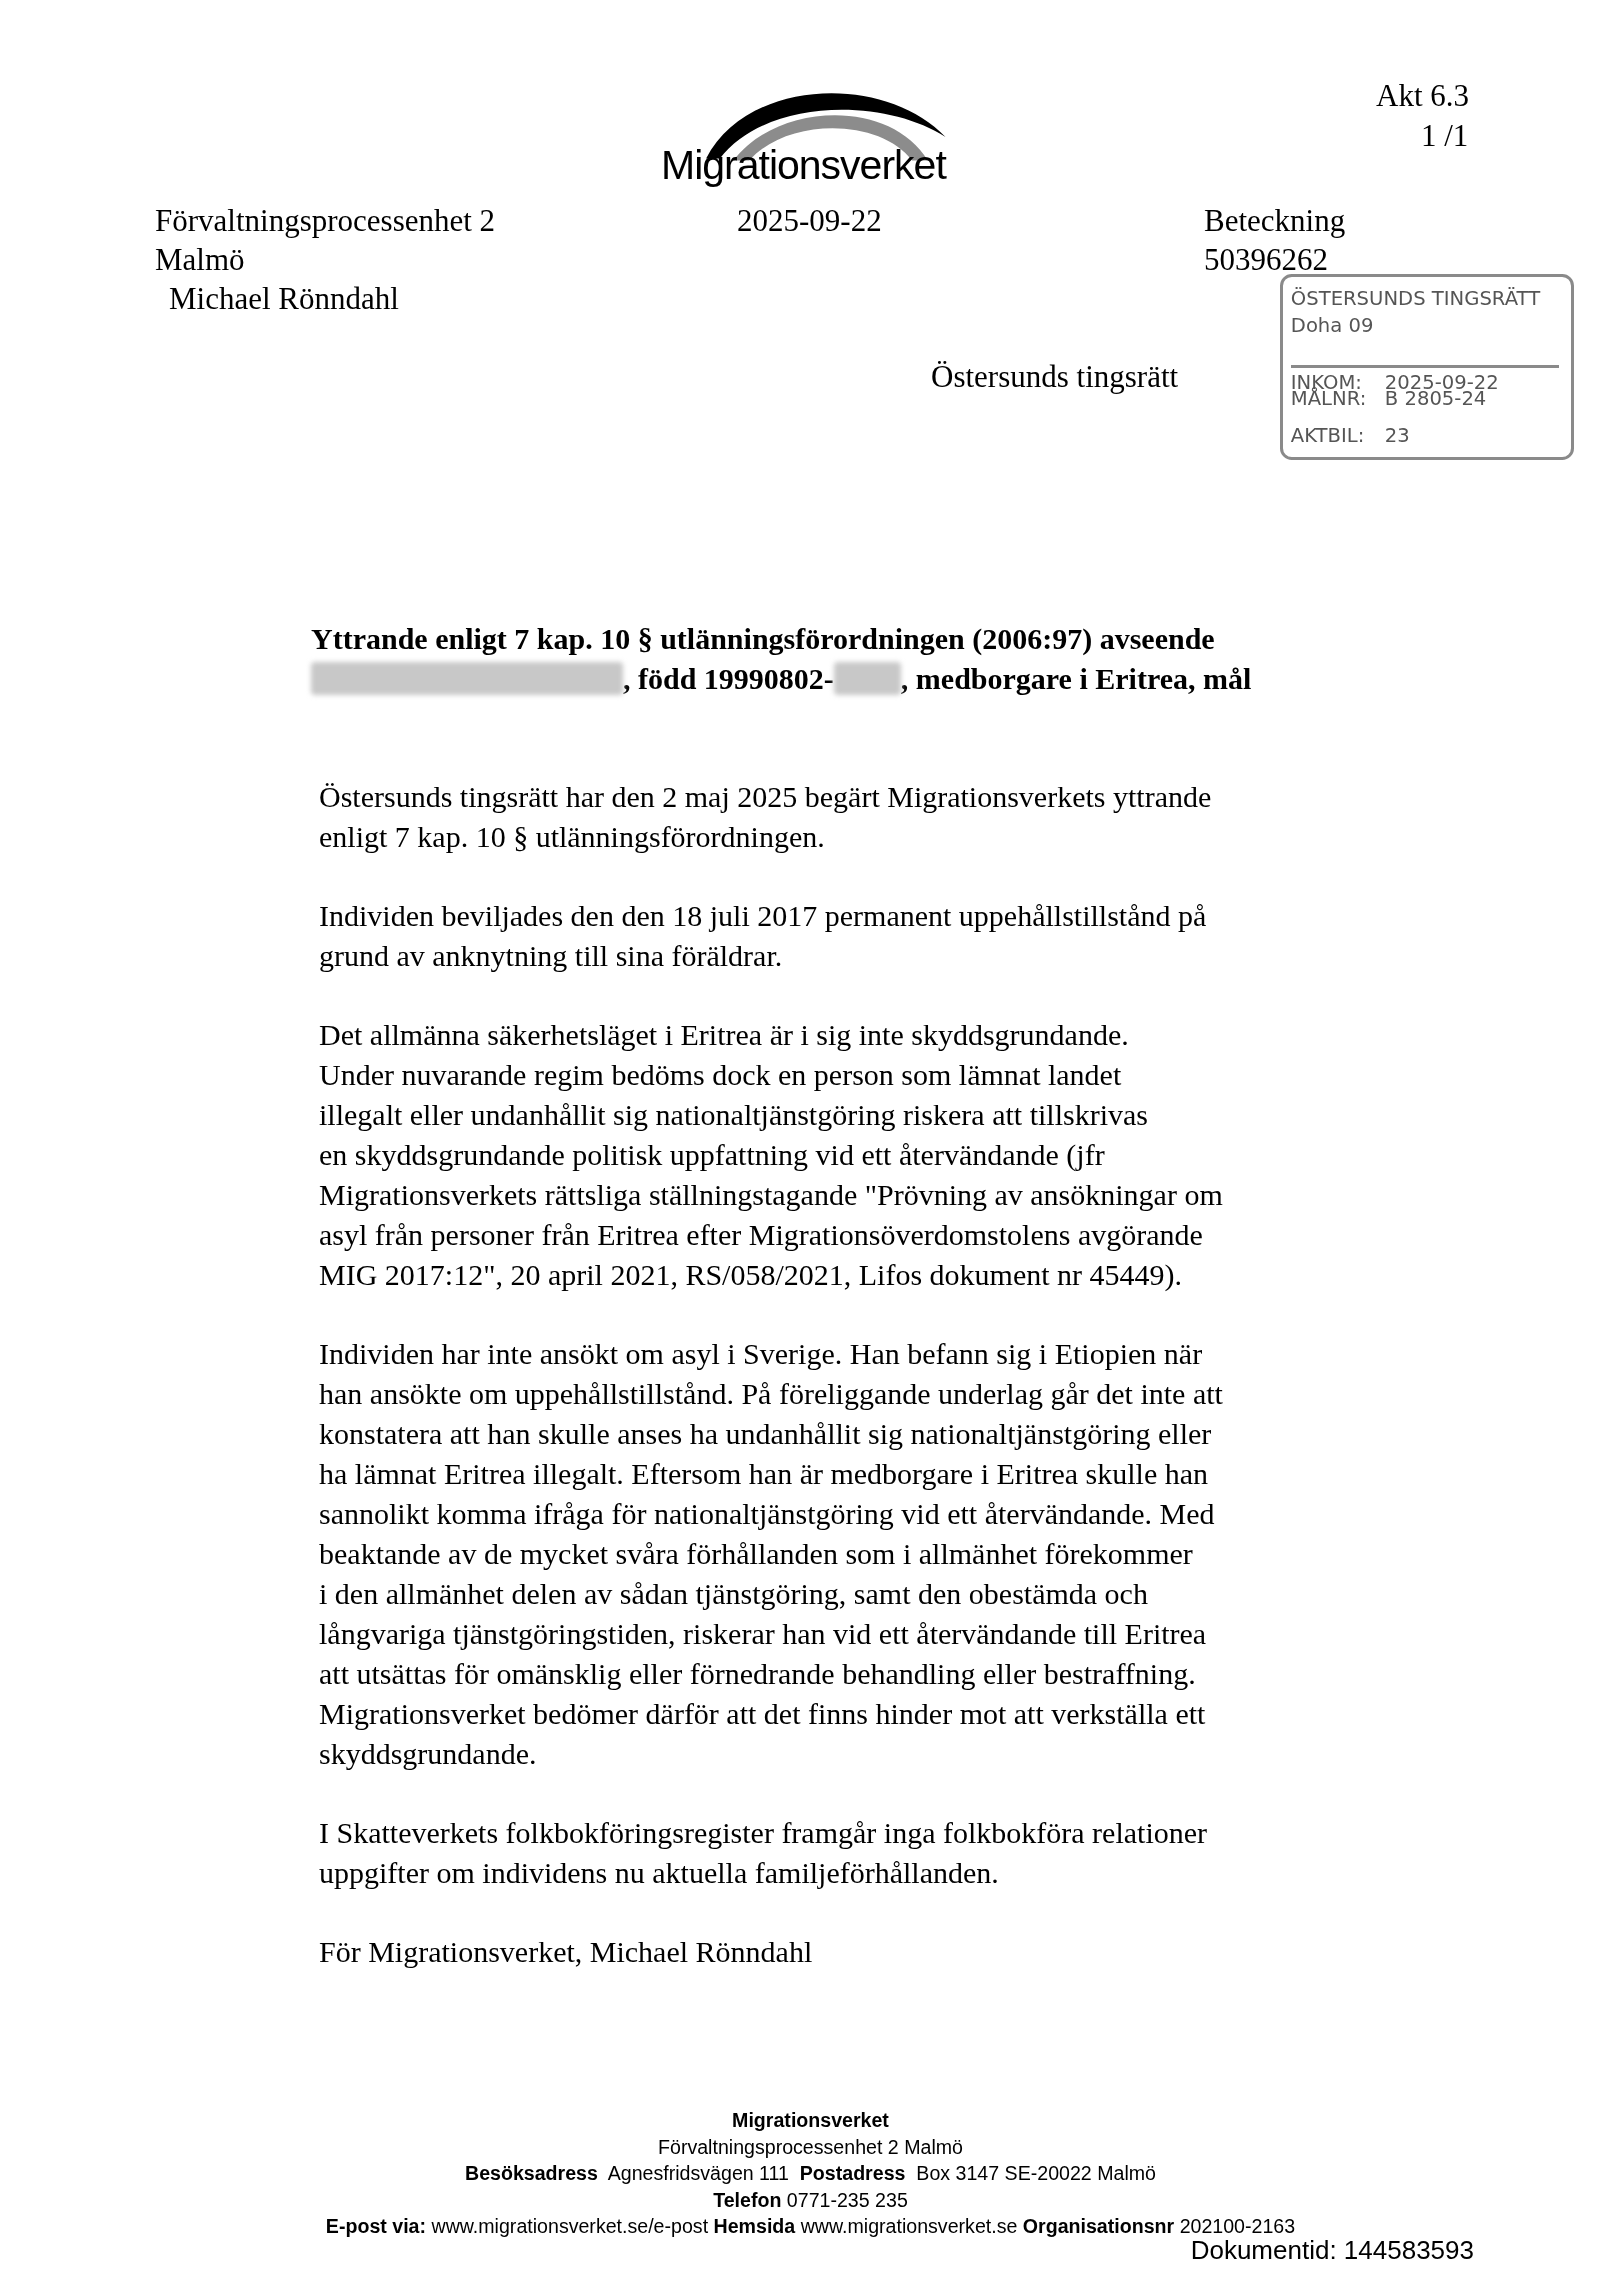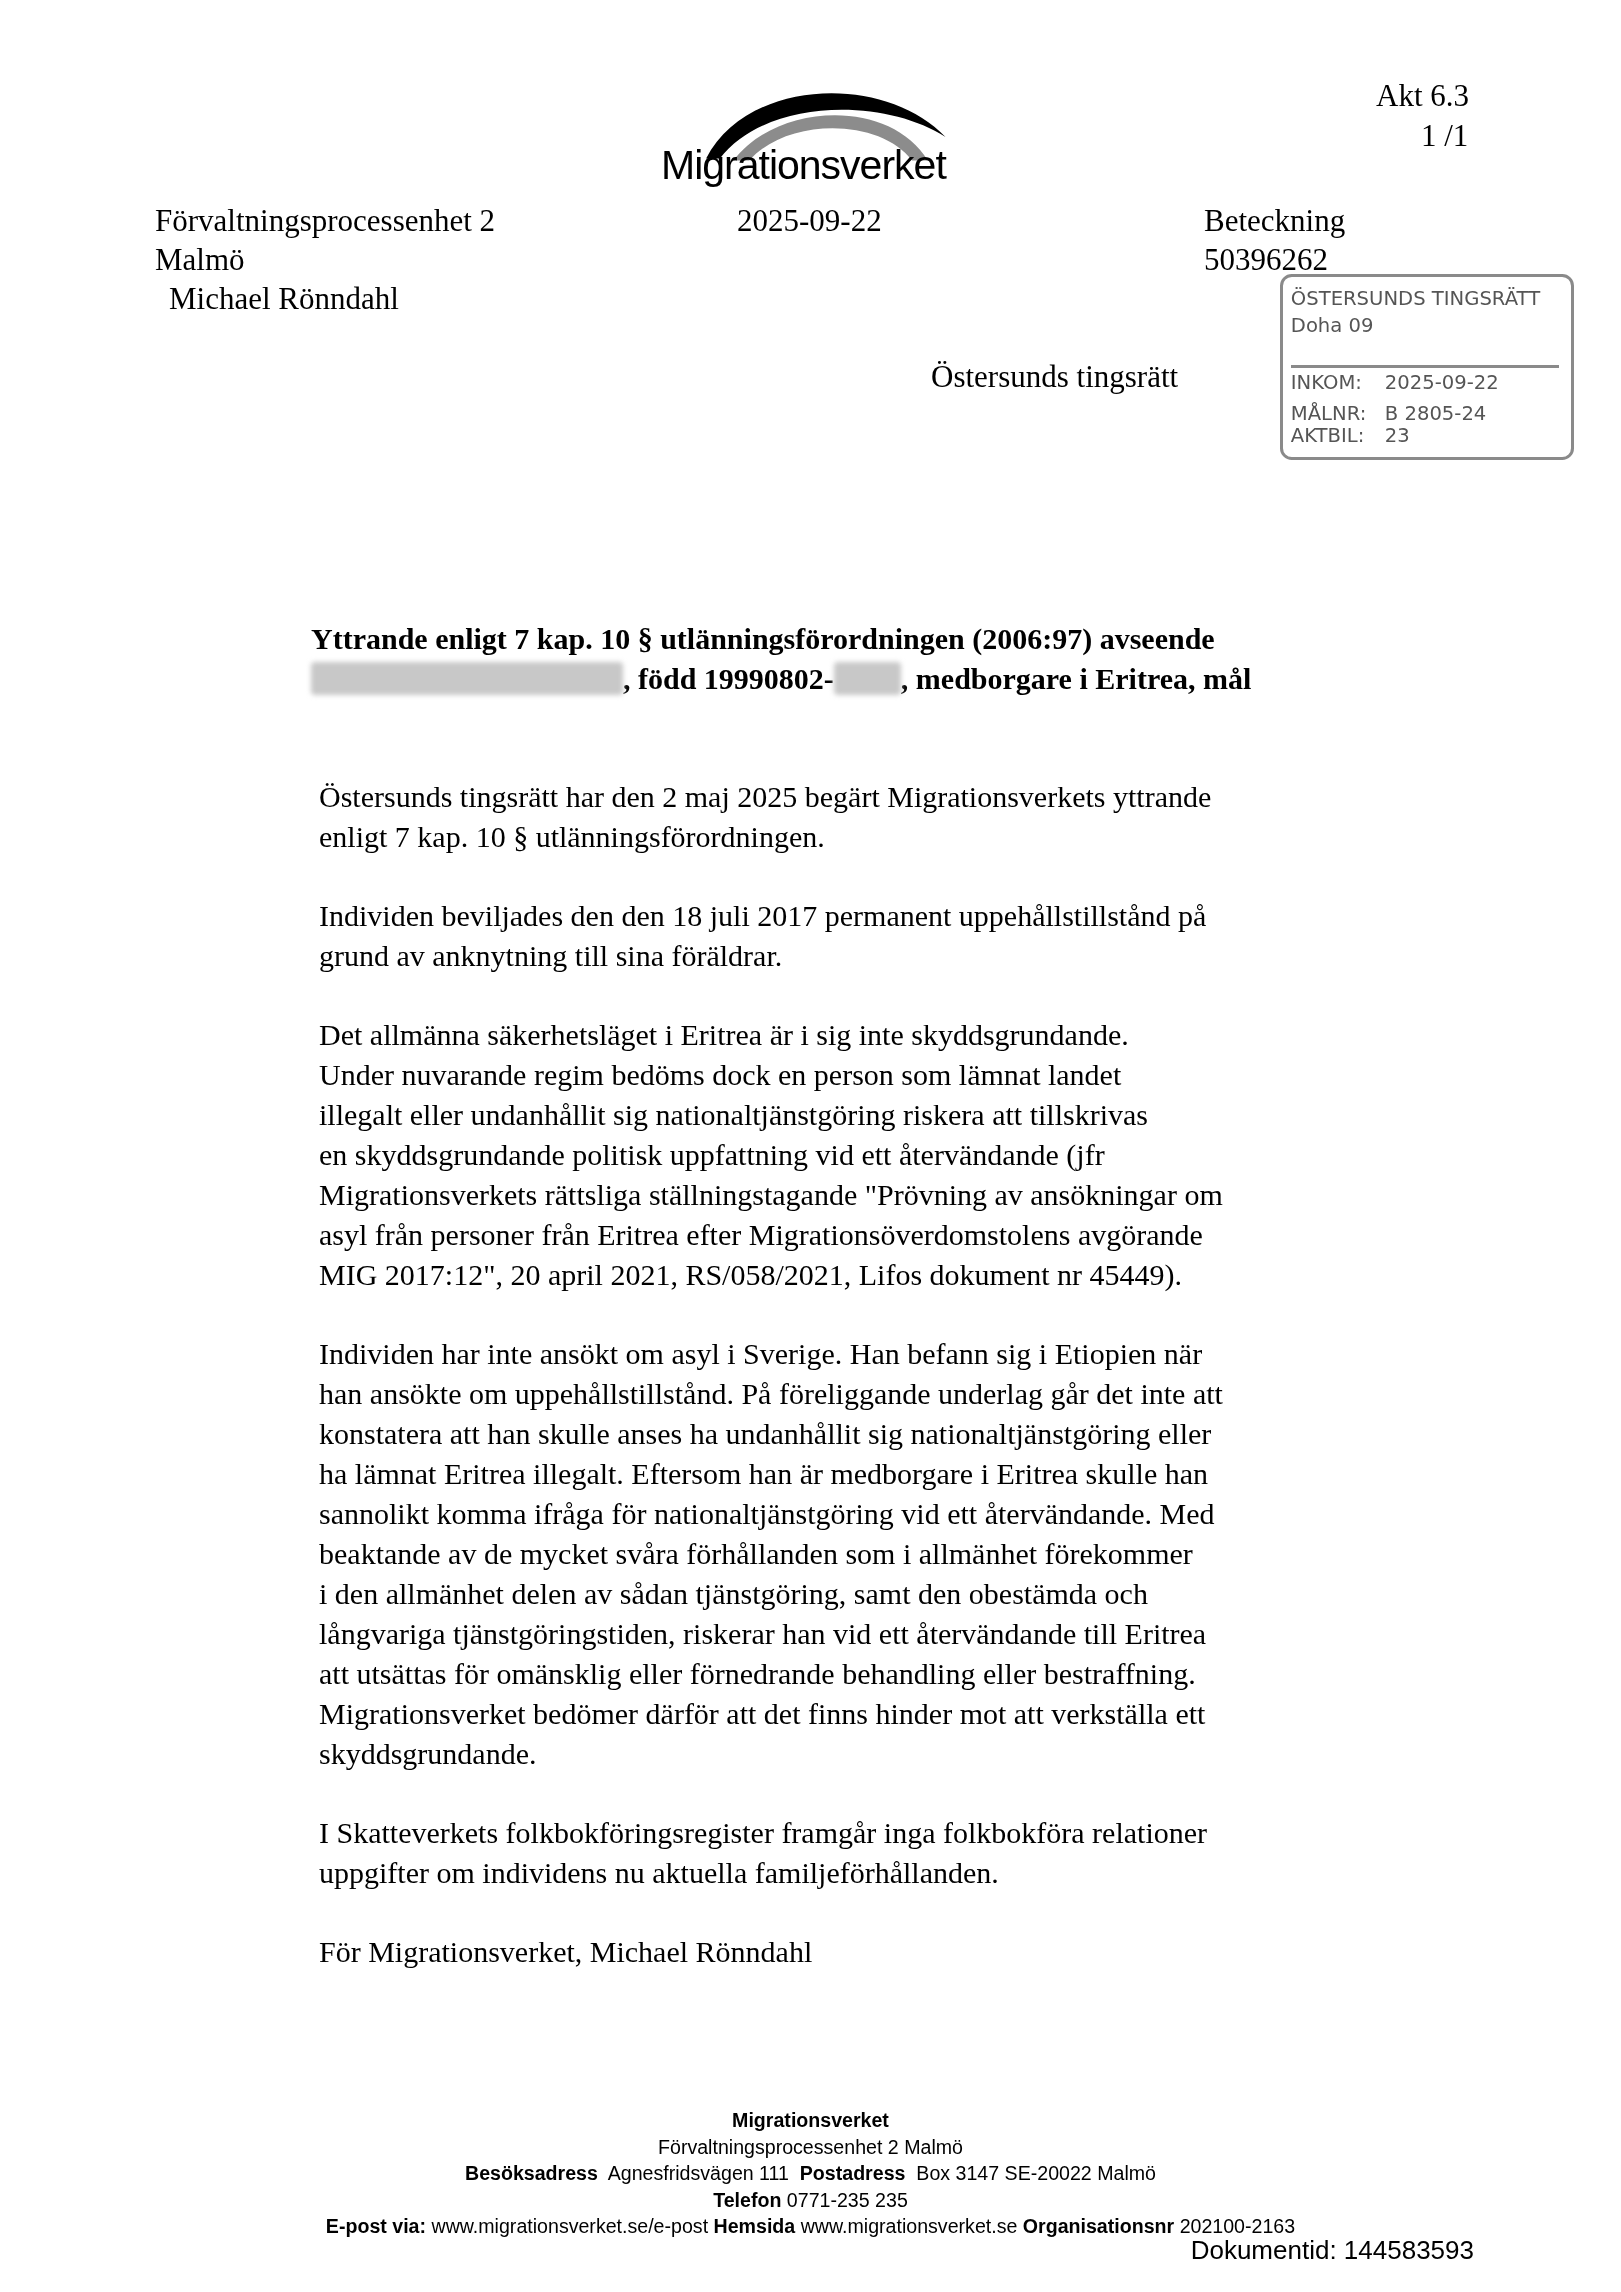--- a/index.html
+++ b/index.html
@@ -52,21 +52,21 @@
 
 <div class="abs serif hdr" style="left:931px; top:357px;">Östersunds tingsrätt</div>
 
 <div class="stamp">
   <div class="line" style="top:9.8px;">ÖSTERSUNDS TINGSRÄTT</div>
   <div class="line" style="top:37px;">Doha 09</div>
   <div class="divider"></div>
   <div class="line" style="top:94px;">
     <span class="lbl">INKOM:</span><span>2025-09-22</span>
   </div>
-  <div class="line" style="top:125px;">
+  <div class="line" style="top:110px;">
     <span class="lbl">MÅLNR:</span><span>B 2805-24</span>
   </div>
   <div class="line" style="top:147px;">
     <span class="lbl">AKTBIL:</span><span>23</span>
   </div>
 </div>
 
 <div class="body-text serif title" style="top:619px;">
   <div>Yttrande enligt 7 kap. 10 § utlänningsförordningen (2006:97) avseende</div>
   <div style="white-space:nowrap;">

